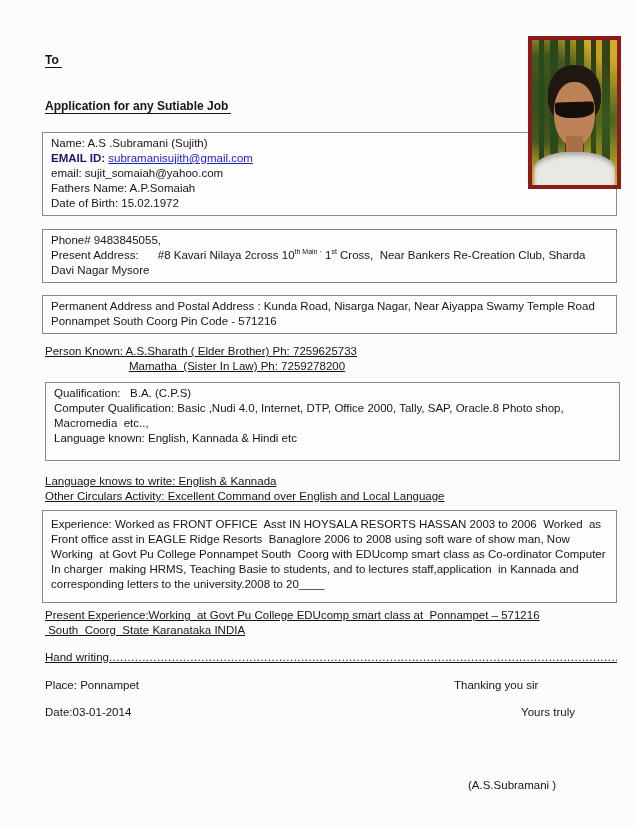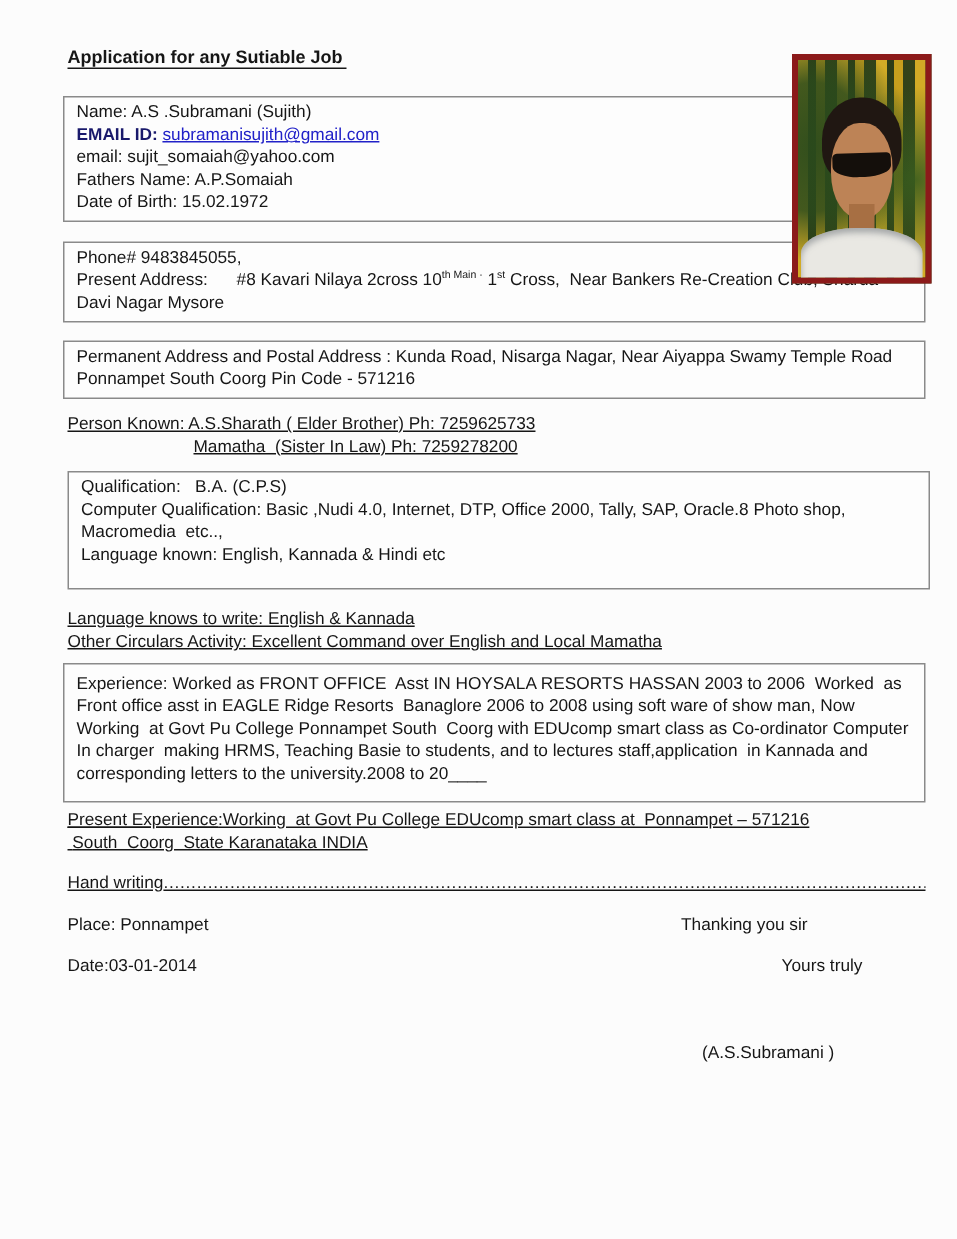--- a/index.html
+++ b/index.html
@@ -42,21 +42,21 @@
   .lang { margin-top: 13px; }
   .pe { margin-top: 5px; }
   .hw { margin-top: 12px; display: flex; align-items: baseline; }
   .dots { flex: 1; overflow: hidden; white-space: nowrap; letter-spacing: 0.5px; }
   .decl { margin-top: 8px; }
   .frow { margin-left: 45px; width: 572px; display: flex; justify-content: space-between; }
   .frow-place { margin-top: 13px; }
   .frow-date { margin-top: 12px; }
   .fright { width: 163px; }
   .fright-indent { width: 163px; padding-left: 25px; text-align: center; }
-  .sig { margin-top: 43px; padding-left: 468px; }
+  .sig { margin-top: 58px; padding-left: 468px; }
   a.mail-link { color: #2121c8; text-decoration: underline; }
   .navy { color: #19196b; font-weight: bold; }
   sup { font-size: 7px; line-height: 0; vertical-align: super; }
   
   .photo {
     position: absolute;
     left: 528px; top: 36px;
     width: 93px; height: 153px;
     border: 4px solid #8c1a1a;
     background:
@@ -95,20 +95,23 @@
 <div class="doc">
 
   <div class="photo">
     <div class="hair"></div>
     <div class="face"></div>
     <div class="glasses"></div>
     <div class="neck"></div>
     <div class="shirt"></div>
   </div>
 
+  <div class="head to-wrap">
+    <span class="ub">To</span>
+  </div>
 
   <div class="head title-wrap">
     <span class="ub">Application for any Sutiable Job</span>
   </div>
 
   <div class="box nb">
     <div class="t">Name: A.S .Subramani (Sujith)</div>
     <div class="t"><span class="navy">EMAIL ID: </span><a class="mail-link" href="#">subramanisujith@gmail.com</a></div>
     <div class="t">email: sujit_somaiah@yahoo.com</div>
     <div class="t">Fathers Name: A.P.Somaiah</div>
@@ -130,21 +133,21 @@
   </div>
 
   <div class="box qb">
     <div class="t">Qualification:   B.A. (C.P.S)</div>
     <div class="t">Computer Qualification: Basic ,Nudi 4.0, Internet, DTP, Office 2000, Tally, SAP, Oracle.8 Photo shop, Macromedia  etc..,</div>
     <div class="t">Language known: English, Kannada &amp; Hindi etc</div>
   </div>
 
   <div class="plain lang">
     <div class="t">Language knows to write: English &amp; Kannada</div>
-    <div class="t">Other Circulars Activity: Excellent Command over English and Local Mamatha</div>
+    <div class="t">Other Circulars Activity: Excellent Command over English and Local Language</div>
   </div>
 
   <div class="box eb">
     <div class="t">Experience: Worked as FRONT OFFICE  Asst IN HOYSALA RESORTS HASSAN 2003 to 2006  Worked  as Front office asst in EAGLE Ridge Resorts  Banaglore 2006 to 2008 using soft ware of show man, Now Working  at Govt Pu College Ponnampet South  Coorg with EDUcomp smart class as Co-ordinator Computer In charger  making HRMS, Teaching Basie to students, and to lectures staff,application  in Kannada and corresponding letters to the university.2008 to 20____</div>
   </div>
 
   <div class="plain pe">
     <div class="t"><span class="ul">Present Experience</span><span class="t">:Working  at Govt Pu College EDUcomp smart class at  Ponnampet – 571216</span></div>
     <div class="t"> South  Coorg  State Karanataka INDIA</div>
   </div>

